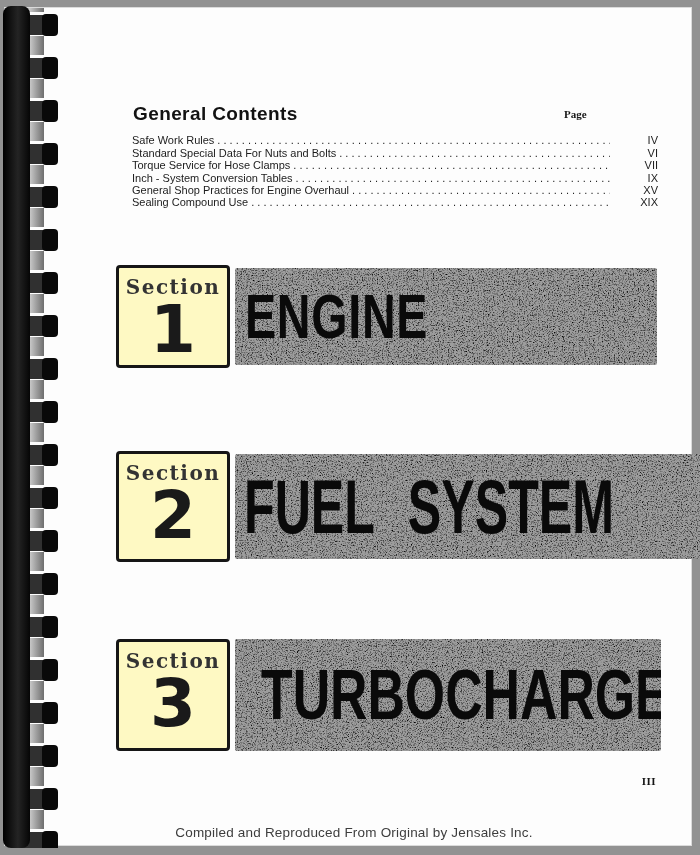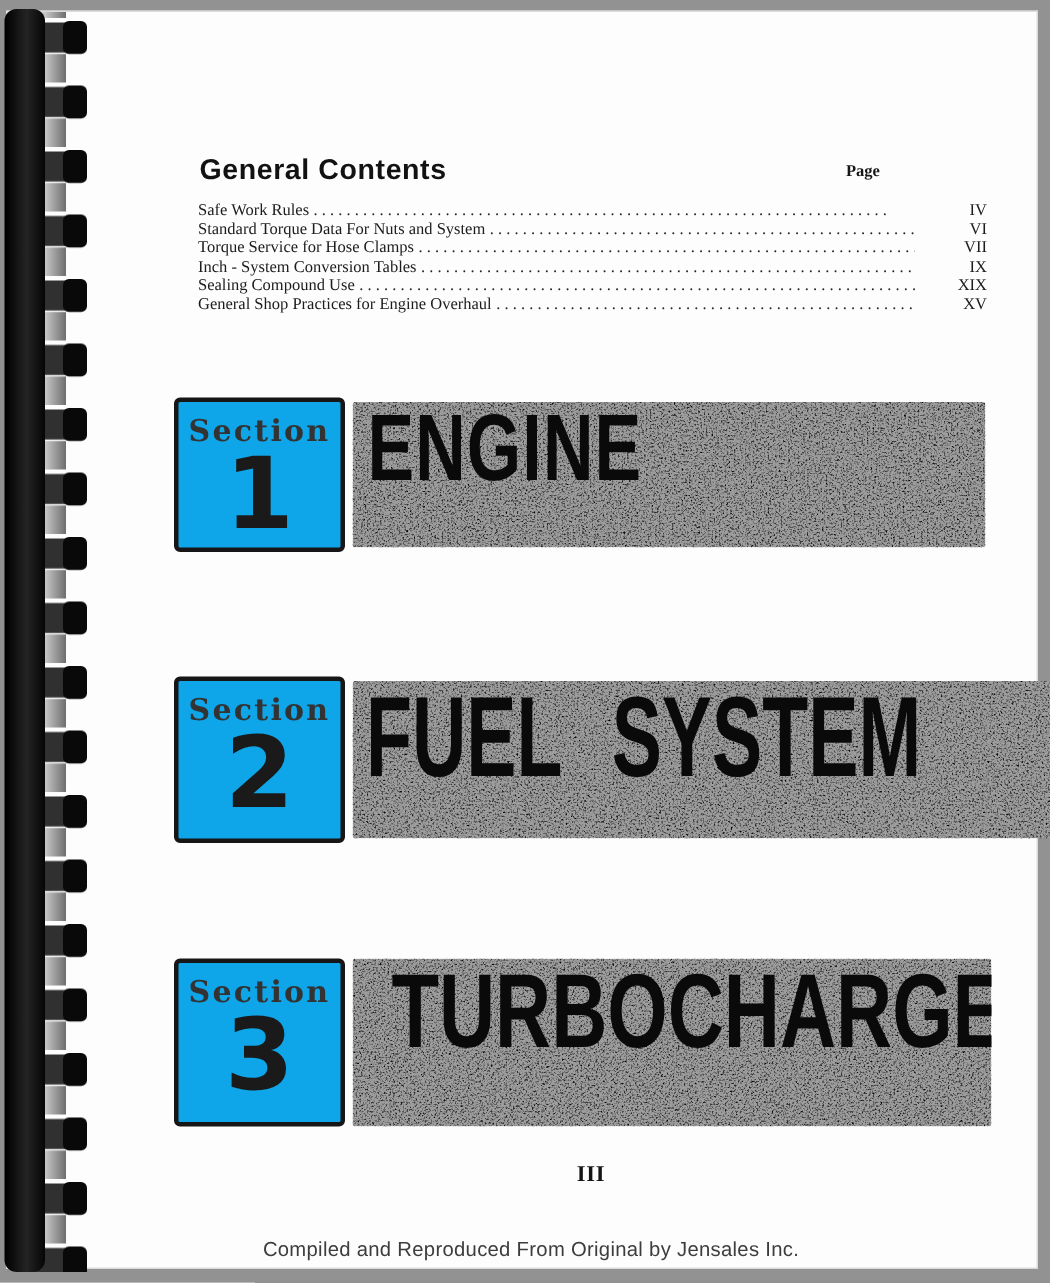--- a/index.html
+++ b/index.html
@@ -17,57 +17,57 @@
 
   
   .heading{position:absolute;left:129px;top:96px;margin:0;
            font-family:"Liberation Sans",sans-serif;font-weight:bold;font-size:19px;
            letter-spacing:.4px;color:#121212;}
   .page-col{position:absolute;top:101px;left:560px;width:84px;text-align:left;
             font-family:"Liberation Serif",serif;font-weight:bold;font-size:11px;color:#171717;}
 
   
   .toc{position:absolute;left:128px;top:127px;width:526px;}
-  .toc-row{display:flex;align-items:flex-end;height:12.45px;
-           font-family:Liberation Serif, serif;font-size:11px;color:#1c1c1c;}
+  .toc-row{display:flex;align-items:center;height:12.45px;
+           font-family:Liberation Sans, sans-serif;font-size:11px;color:#1c1c1c;}
   .toc-label{white-space:nowrap;}
   .toc-dots{flex:1;overflow:hidden;white-space:nowrap;margin:0 8px 0 3px;color:#242424;}
   .toc-dots::after{content:". . . . . . . . . . . . . . . . . . . . . . . . . . . . . . . . . . . . . . . . . . . . . . . . . . . . . . . . . . . . . . . . . . . . . .";}
   .toc-page{width:40px;text-align:right;white-space:nowrap;}
 
   
   .section-row{position:absolute;left:112px;display:flex;align-items:center;}
   .r1{top:258px;height:103px;}
   .r2{top:444px;height:111px;}
   .r3{top:632px;height:112px;}
 
-  .section-box{box-sizing:border-box;width:114px;height:100%;background:#0ea5e9;
+  .section-box{box-sizing:border-box;width:114px;height:100%;background:#fef9c3;
                border:3px solid #161616;border-radius:4px;display:flex;flex-direction:column;
                align-items:center;justify-content:flex-start;padding-top:7px;}
   .section-word{font-family:"DejaVu Serif",serif;font-weight:bold;font-size:20px;
                 letter-spacing:1.5px;color:#333;}
   .section-num{font-family:"DejaVu Sans",sans-serif;font-weight:bold;font-size:66px;
                line-height:.82;color:#1a1a1a;margin-top:4px;}
 
-  .banner{position:relative;margin-left:5px;overflow:hidden;display:flex;
+  .banner{position:relative;margin-left:5px;overflow:hidden;display:flex;align-items:center;
           border-radius:2px;}
   .b1{width:422px;height:97px;}
   .b2{width:500px;height:105px;}
   .b3{width:426px;height:112px;}
   .grain{position:absolute;left:0;top:0;width:100%;height:100%;}
   .banner-title{position:relative;z-index:1;font-family:"Liberation Sans",sans-serif;
                 font-weight:bold;color:#0a0a0a;white-space:nowrap;transform-origin:0 50%;
                 line-height:1;}
   .t1{font-size:63px;transform:scaleX(.74);margin-left:10px;letter-spacing:1px;}
   .t2{font-size:76px;transform:scaleX(.66);margin-left:9px;word-spacing:30px;}
   .t3{font-size:70px;transform:scaleX(.74);margin-left:26px;}
 
   
-  .folio{position:absolute;left:128px;top:768px;width:524px;text-align:center;
-         font-family:"Liberation Serif",serif;font-weight:bold;font-size:15px;
+  .folio{position:absolute;left:128px;top:768px;width:524px;text-align:right;
+         font-family:"Liberation Serif",serif;font-weight:bold;font-size:11px;
          letter-spacing:.5px;color:#141414;}
   .footer{position:absolute;left:0;top:818px;width:700px;text-align:center;
           font-family:"Liberation Sans",sans-serif;font-size:13.5px;letter-spacing:.2px;
           color:#3d3d3d;}
 </style>
 </head>
 <body>
 
 <div class="stage">
   <div class="page">
@@ -75,43 +75,43 @@
     <h1 class="heading">General Contents</h1>
     <div class="page-col">Page</div>
 
     <div class="toc">
       <div class="toc-row">
         <span class="toc-label">Safe Work Rules</span>
         <span class="toc-dots"></span>
         <span class="toc-page">IV</span>
       </div>
       <div class="toc-row">
-        <span class="toc-label">Standard Torque Data For Nuts and System</span>
+        <span class="toc-label">Standard Special Data For Nuts and Bolts</span>
         <span class="toc-dots"></span>
         <span class="toc-page">VI</span>
       </div>
       <div class="toc-row">
         <span class="toc-label">Torque Service for Hose Clamps</span>
         <span class="toc-dots"></span>
         <span class="toc-page">VII</span>
       </div>
       <div class="toc-row">
         <span class="toc-label">Inch - System Conversion Tables</span>
         <span class="toc-dots"></span>
         <span class="toc-page">IX</span>
       </div>
       <div class="toc-row">
+        <span class="toc-label">General Shop Practices for Engine Overhaul</span>
+        <span class="toc-dots"></span>
+        <span class="toc-page">XV</span>
+      </div>
+      <div class="toc-row">
         <span class="toc-label">Sealing Compound Use</span>
         <span class="toc-dots"></span>
         <span class="toc-page">XIX</span>
-      </div>
-      <div class="toc-row">
-        <span class="toc-label">General Shop Practices for Engine Overhaul</span>
-        <span class="toc-dots"></span>
-        <span class="toc-page">XV</span>
       </div>
     </div>
 
     <div class="section-row r1">
       <div class="section-box">
         <div class="section-word">Section</div>
         <div class="section-num">1</div>
       </div>
       <div class="banner b1">
         <svg class="grain" preserveAspectRatio="none">

